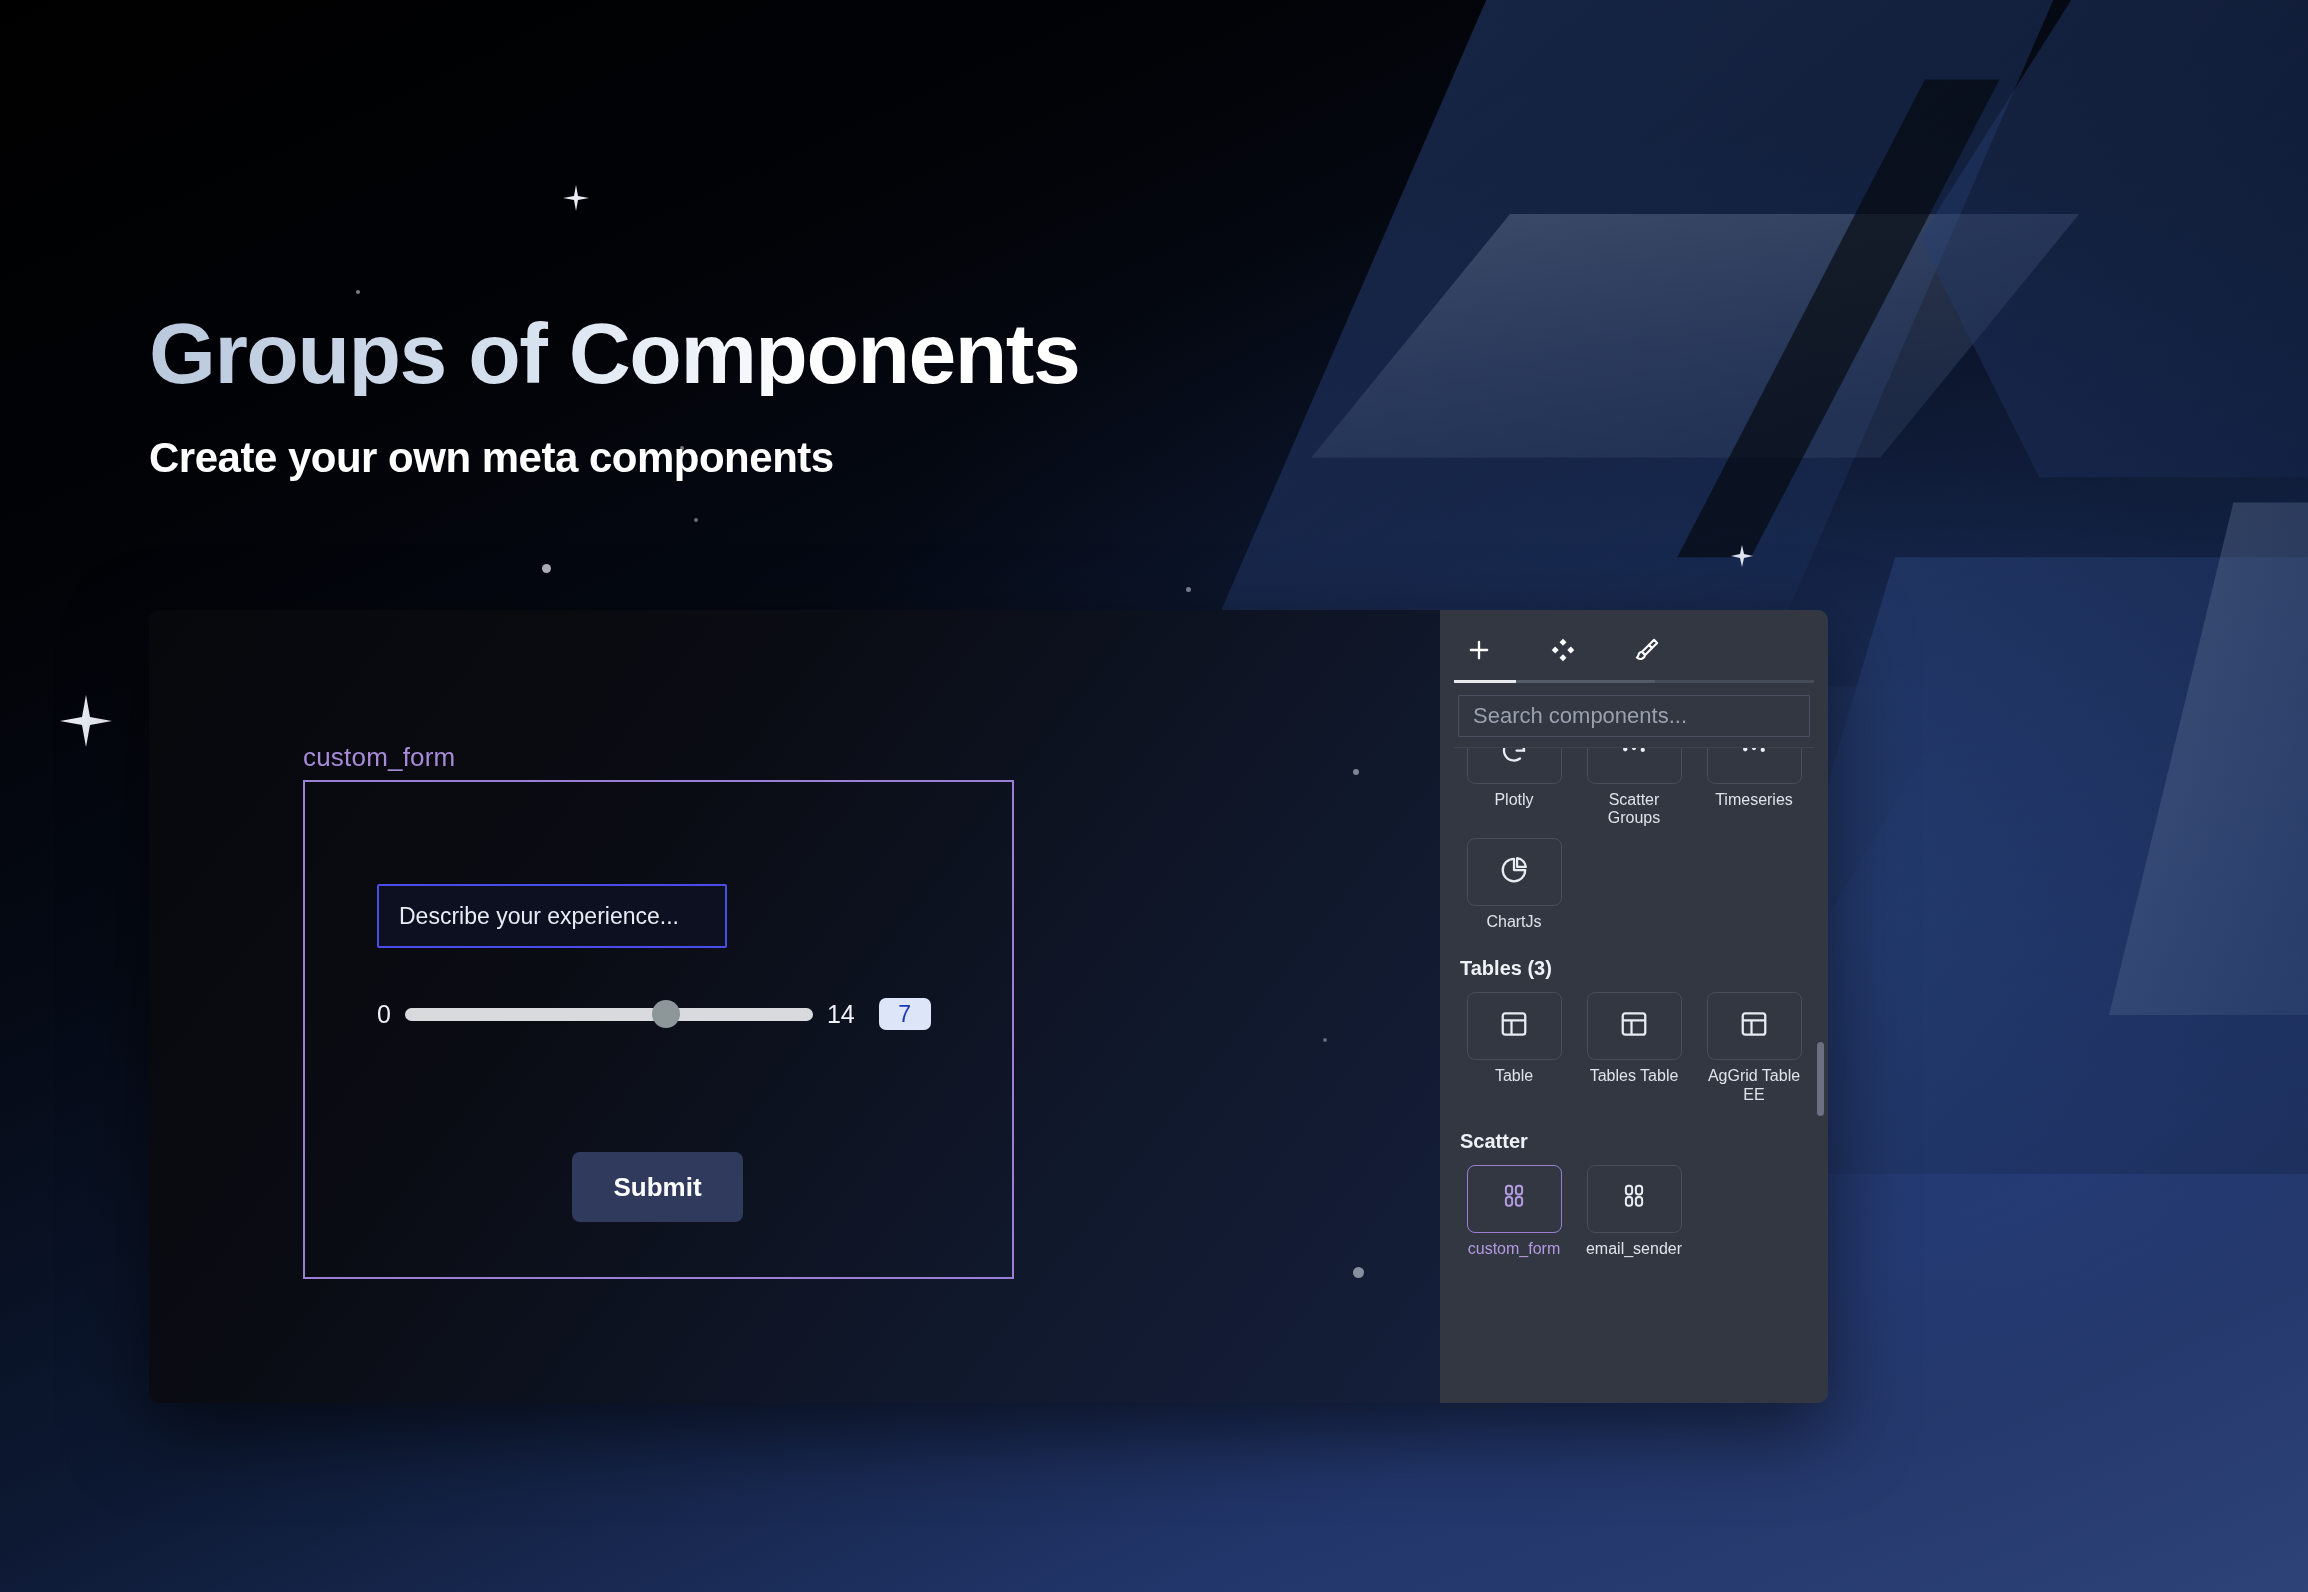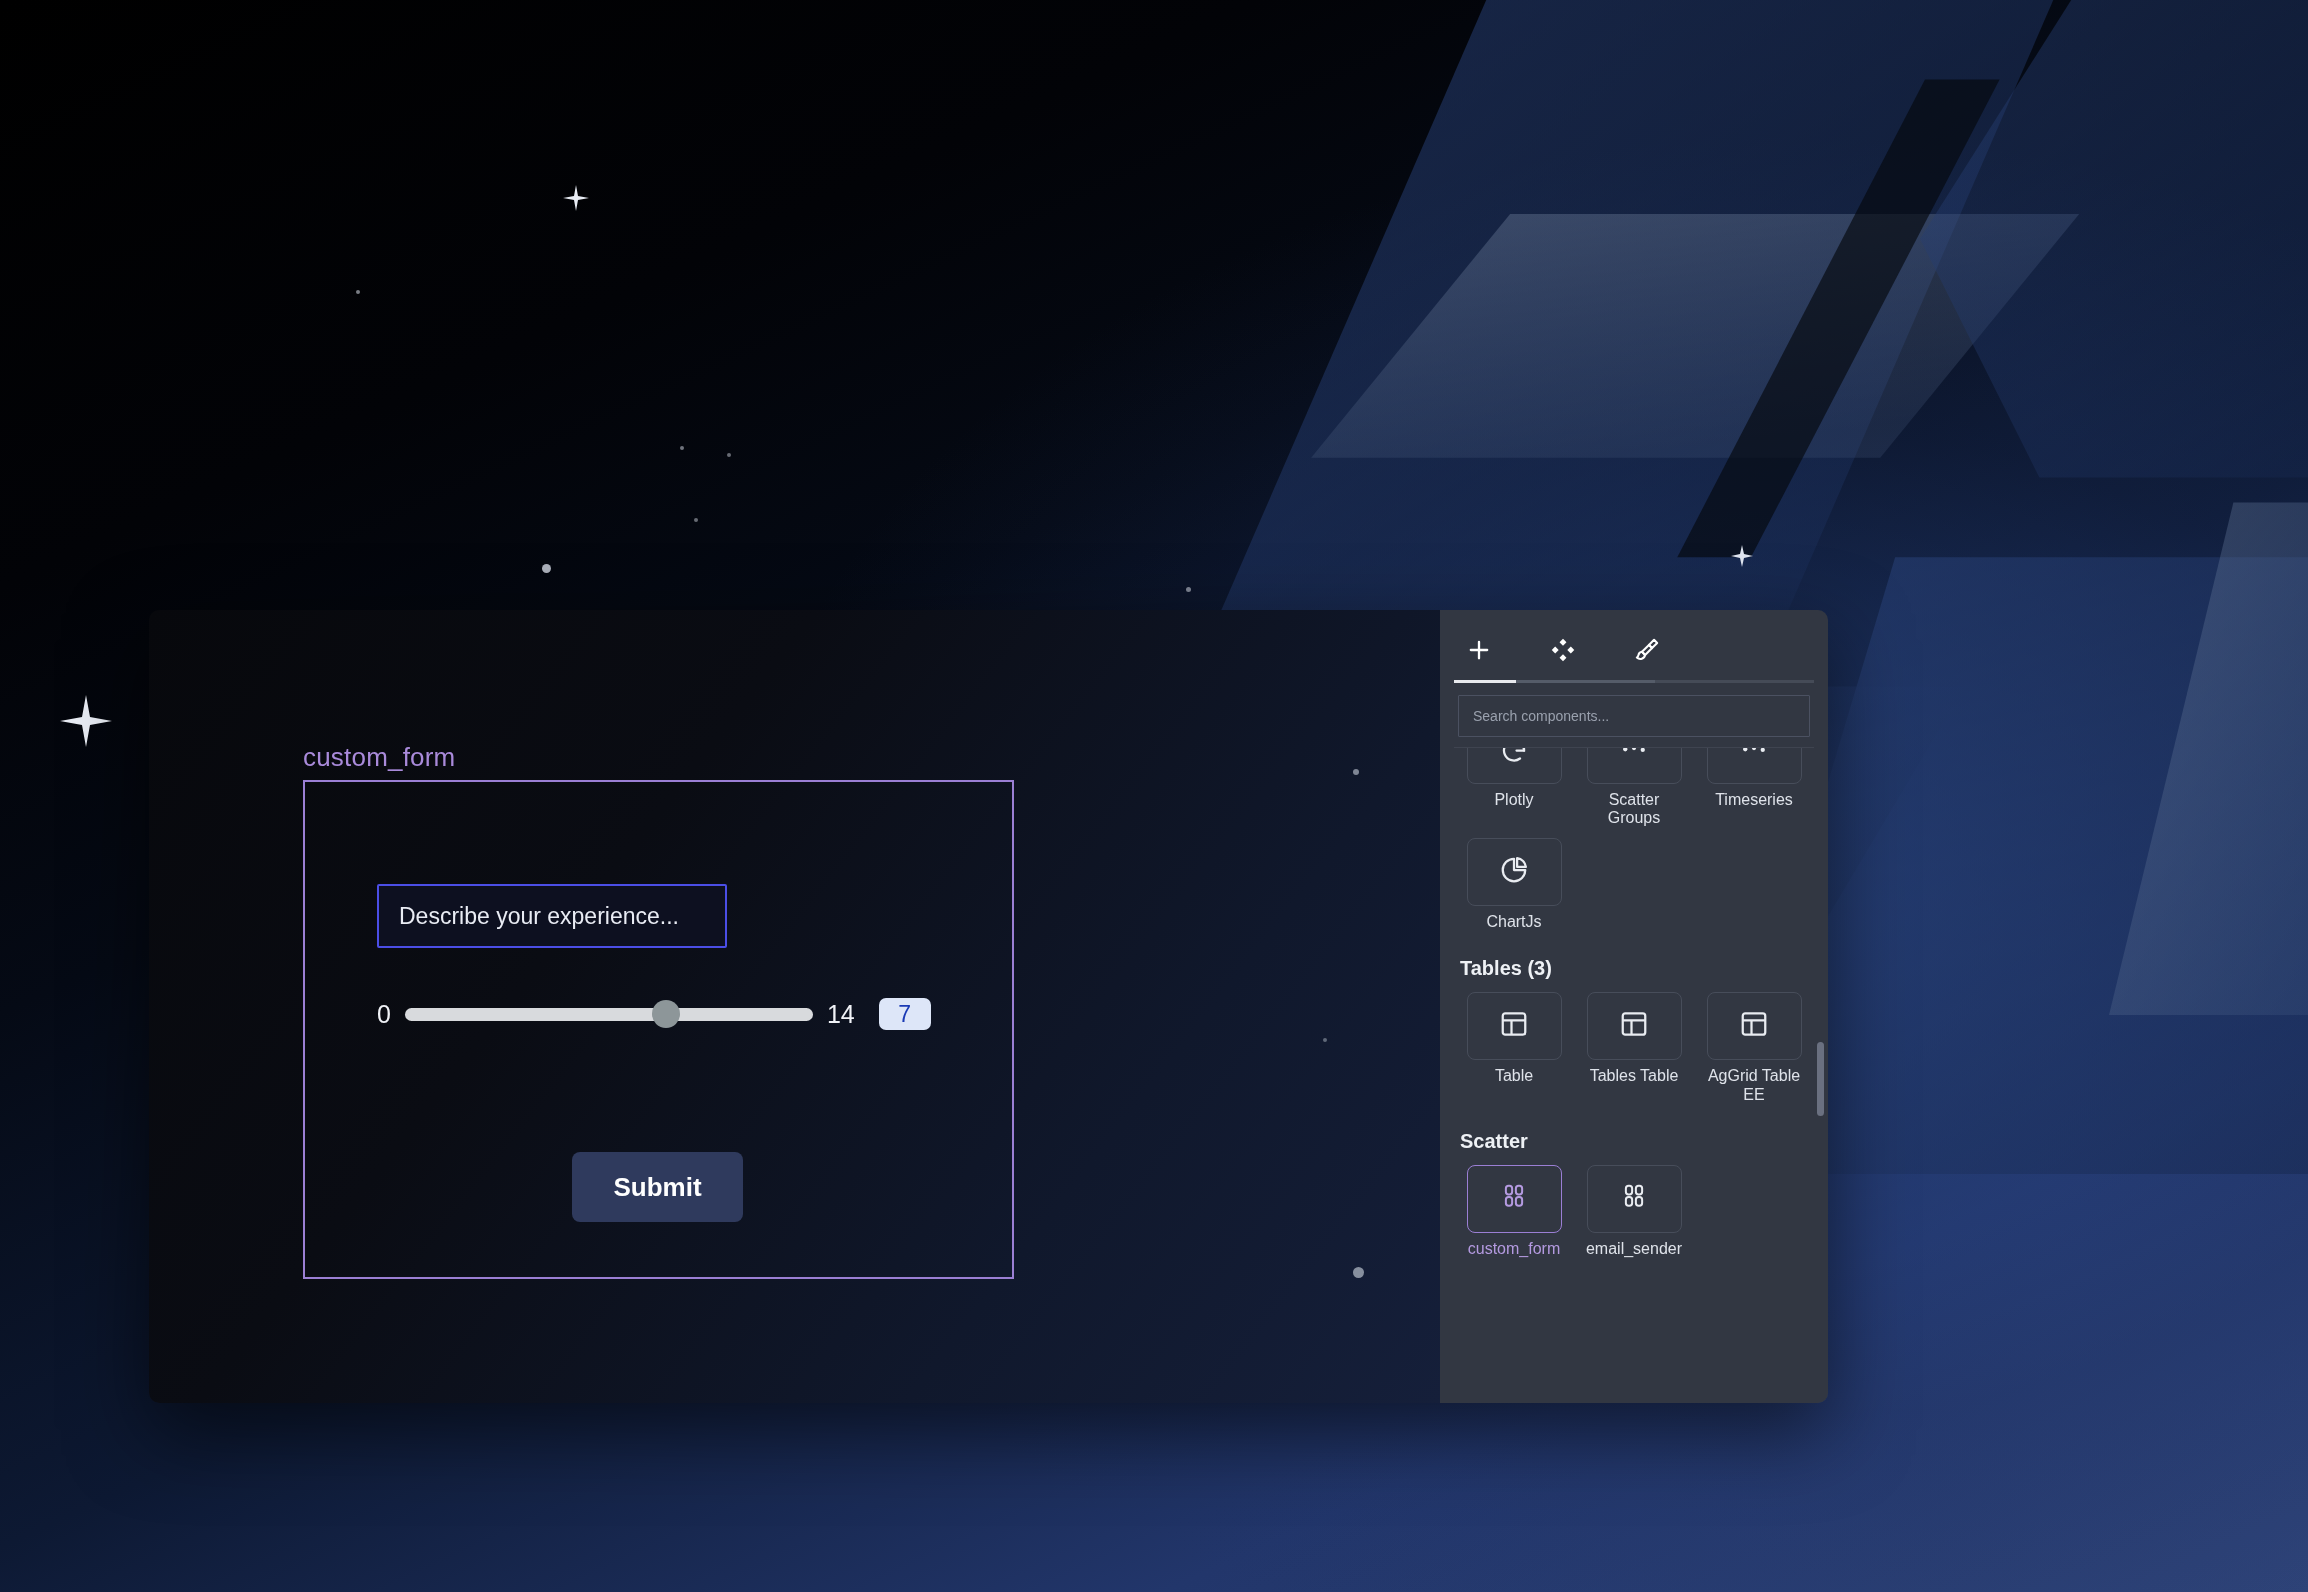--- a/index.html
+++ b/index.html
@@ -155,21 +155,21 @@
     position:absolute; left:62px; top:0; width: 139px; height:3px; background:#555c69;
   }
 
   .search-wrap { padding: 12px 18px 10px 18px; }
   .search-input {
     width: 100%; height: 42px;
     background: transparent;
     border: 1px solid #4b5161;
     border-radius: 1px;
     color: #cfd4de;
-    font-size: 14px;
+    font-size: 22px;
     font-family: "Liberation Sans", sans-serif;
     padding: 0 14px;
     outline: none;
   }
   .search-input::placeholder { color: #9aa1ae; }
 
   .panel-divider { height: 1px; background: #3f4450; margin: 0 14px; }
 
   .panel-scroll {
     flex: 1;
@@ -281,20 +281,24 @@
         <path d="M11 0 L13 9 L22 11 L13 13 L11 22 L9 13 L0 11 L9 9 Z" fill="#dfe5f0"></path>
       </svg>
   </div>
   <div class="dot" style="left:542px;top:564px;width:9px;height:9px;opacity:.85;"></div>
   <div class="dot" style="left:356px;top:290px;width:4px;height:4px;opacity:.6;"></div>
   <div class="dot" style="left:680px;top:446px;width:4px;height:4px;opacity:.55;"></div>
   <div class="dot" style="left:727px;top:453px;width:4px;height:4px;opacity:.5;"></div>
   <div class="dot" style="left:694px;top:518px;width:4px;height:4px;opacity:.5;"></div>
   <div class="dot" style="left:1186px;top:587px;width:5px;height:5px;opacity:.6;"></div>
 
+  <div class="headings">
+    <div class="title">Groups of Components</div>
+    <div class="subtitle">Create your own meta components</div>
+  </div>
 
   <div class="window">
 
     <div class="canvas">
       <div class="dot" style="left:1204px;top:159px;width:6px;height:6px;opacity:.7;"></div>
       <div class="dot" style="left:1328px;top:159px;width:4px;height:4px;opacity:.5;"></div>
       <div class="dot" style="left:1174px;top:428px;width:4px;height:4px;opacity:.5;"></div>
       <div class="dot" style="left:1204px;top:657px;width:11px;height:11px;opacity:.75;"></div>
       <div class="dot" style="left:1378px;top:716px;width:5px;height:5px;opacity:.55;"></div>
 

